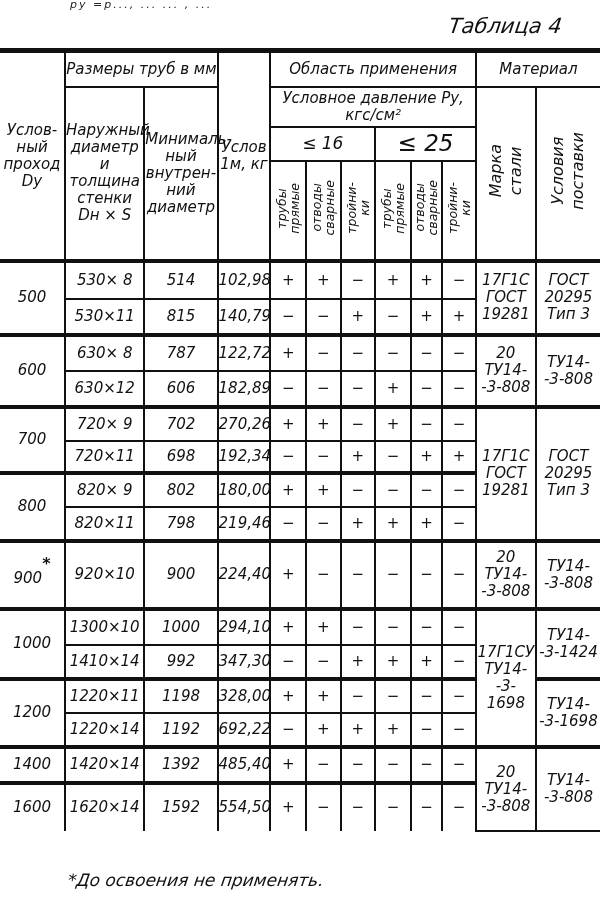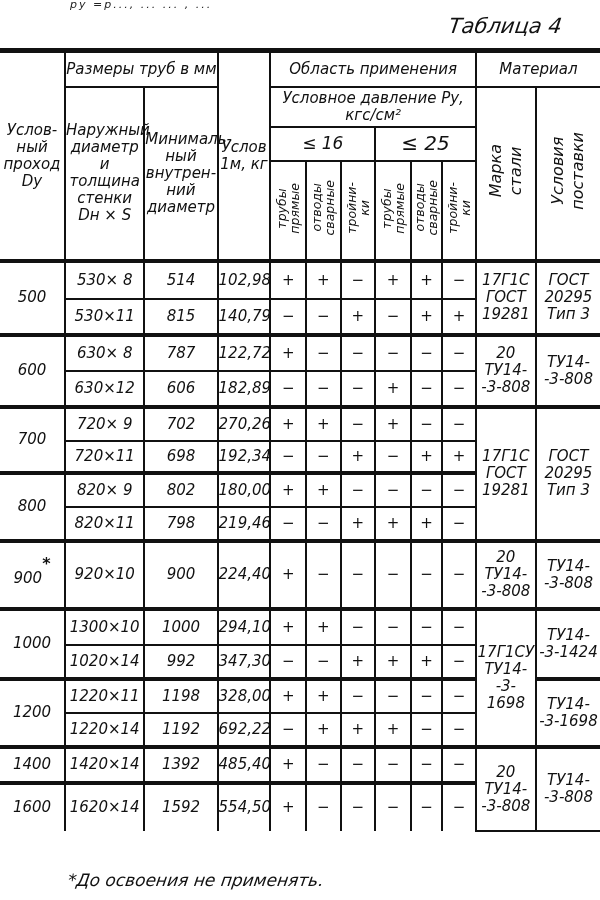--- a/index.html
+++ b/index.html
@@ -58,21 +58,21 @@
     <th rowspan="3" class="hdr">Наружный диаметр и толщина стенки Dн × S</th>
     <th rowspan="3" class="hdr">Минималь-ный внутрен-ний диаметр</th>
     <th colspan="6" class="hdr">Условное давление Ру, кгс/см²</th>
     <th rowspan="3"><span class="vert-lg">Марка
 стали</span></th>
     <th rowspan="3" style="border-right:none"><span class="vert-lg">Условия
 поставки</span></th>
   </tr>
   <tr style="height:34px">
     <th colspan="3" class="hdr" style="font-size:17px">≤ 16</th>
-    <th colspan="3" class="hdr" style="font-size:20px">≤ 25</th>
+    <th colspan="3" class="hdr" style="font-size:23px">≤ 25</th>
   </tr>
   <tr style="height:100px">
     <th><span class="vert">трубы
 прямые</span></th>
     <th><span class="vert">отводы
 сварные</span></th>
     <th><span class="vert">тройни-
 ки</span></th>
     <th><span class="vert">трубы
 прямые</span></th>
@@ -224,21 +224,21 @@
     <td class="sign">−</td>
     <td class="sign">−</td>
     <td class="sign">−</td>
     <td rowspan="4" class="mat">17Г1СУ
 ТУ14-
 -3-1698</td>
     <td rowspan="2" class="mat" style="border-right:none">ТУ14-
 -3-1424</td>
   </tr>
   <tr style="height:34px">
-    <td>1020×14</td>
+    <td>1410×14</td>
     <td>992</td>
     <td>347,30</td>
     <td class="sign">−</td>
     <td class="sign">−</td>
     <td class="sign">+</td>
     <td class="sign">+</td>
     <td class="sign">+</td>
     <td class="sign">−</td>
   </tr>
 

